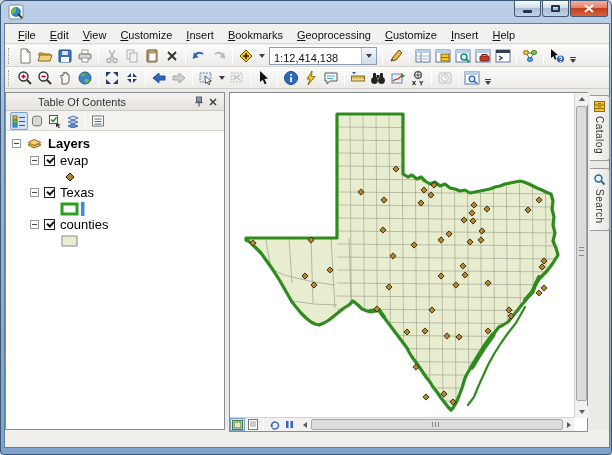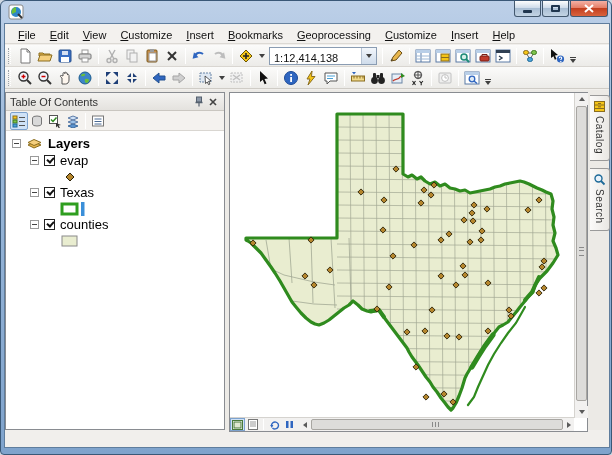--- a/index.html
+++ b/index.html
@@ -37,21 +37,21 @@
   .caret{width:0;height:0;border-left:3px solid transparent;border-right:3px solid transparent;border-top:4px solid #404040;}
   .combo{width:108px;height:18px;background:#fff;border:1px solid #8a9cb2;display:flex;align-items:flex-end;margin:6px 2px;}
   .combo-text{flex:1;padding:0 4px;font-size:11px;color:#111;white-space:nowrap;overflow:hidden;}
   .combo-btn{width:15px;height:16px;background:linear-gradient(180deg,#f2f6fb,#cfdceb);border-left:1px solid #b5c2d2;display:flex;align-items:center;justify-content:center;}
   .overflow{width:12px;height:20px;display:flex;flex-direction:column;align-items:center;justify-content:flex-end;padding-bottom:3px;}
   .overflow .bar{width:6px;height:1px;background:#404040;margin-bottom:1px;}
   
   .workspace{position:absolute;left:0;top:66px;width:604px;height:340px;background:#eceae6;}
   .toc-panel{position:absolute;left:0;top:2px;width:220px;height:338px;border:1px solid #898c91;background:#fff;}
   .toc-header{height:18px;background:linear-gradient(180deg,#f4f3f1,#e4e2de);border-bottom:1px solid #c9c6c0;display:flex;align-items:center;padding:0 4px;}
-  .toc-title{flex:1;font-size:11px;color:#333;}
+  .toc-title{flex:1;font-size:11px;color:#333;margin-left:28px;}
   .toc-hbtn{width:14px;height:14px;display:flex;align-items:center;justify-content:center;}
   .toc-toolbar{height:20px;background:#f4f2ef;border-bottom:1px solid #d9d6d1;display:flex;align-items:center;padding-left:4px;}
   .toc-tbtn{width:18px;height:18px;display:flex;align-items:center;justify-content:center;border:1px solid transparent;border-radius:2px;}
   .toc-tbtn.selected{border-color:#7da2ce;background:#cfe2f7;}
   .toc-tree{padding:4px 0 0 6px;background:#fff;height:276px;overflow:hidden;}
   .tree-row{display:flex;align-items:center;height:17px;}
   .tree-sym{display:flex;align-items:center;height:15px;}
   .expander{width:9px;height:9px;border:1px solid #9a9a9a;background:#fff;position:relative;margin-right:5px;flex:none;}
   .expander::before{content:"";position:absolute;left:1px;top:3px;width:5px;height:1px;background:#444;}
   .checkbox{width:11px;height:11px;border:1px solid #222;background:#fff;position:relative;margin-right:5px;flex:none;}

